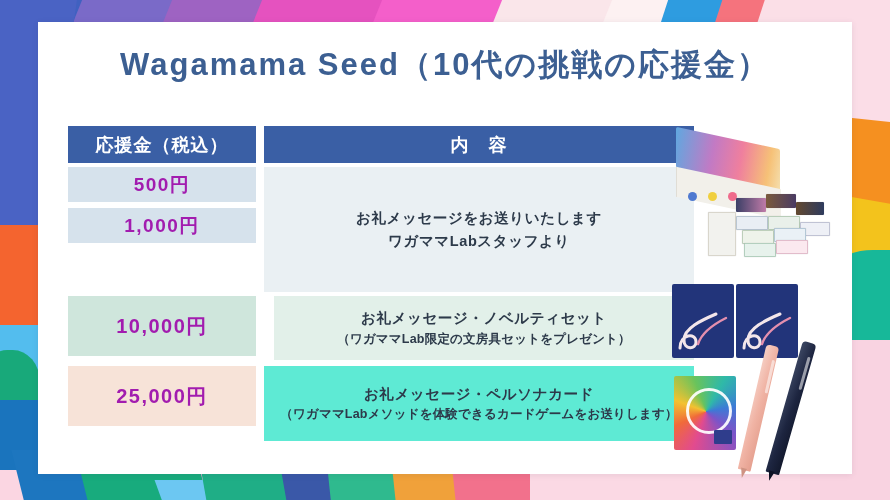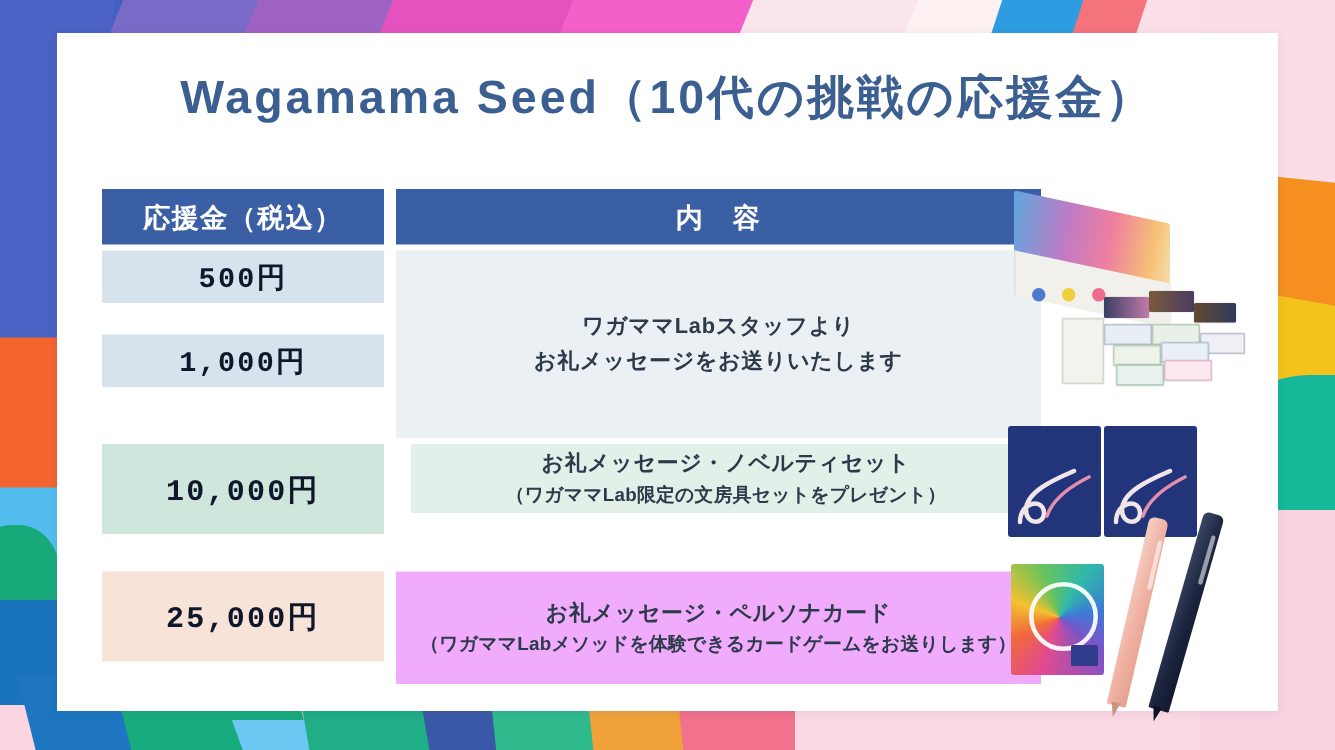--- a/index.html
+++ b/index.html
@@ -127,47 +127,46 @@
   }
 
   .amt-cell {
     height: 35px;
     display: flex;
     align-items: center;
     justify-content: center;
     font-size: 19px;
     font-weight: bold;
     letter-spacing: 1.5px;
-    color: #0f172a;
+    color: #a21caf;
     background: #d6e2ec;
-    margin-bottom: 21px;
-    font-family: Liberation Mono, monospace;
+    margin-bottom: 6px;
   }
   .amt-cell.mint  { background: #cfe6dc; }
   .amt-cell.peach { background: #f7e3d8; }
   .amt-cell.tall  { height: 60px; font-size: 20px; }
 
   .desc-cell {
     display: flex;
     flex-direction: column;
     align-items: center;
     justify-content: center;
     text-align: center;
     color: #2d3a4a;
     background: #eaf0f3;
     line-height: 1.55;
   }
   .desc-cell.mint  { background: #e2f0e9; }
-  .desc-cell.peach { background: #f0abfc; }
+  .desc-cell.peach { background: #5eead4; }
 
   .d-line1 { font-size: 14.5px; font-weight: bold; letter-spacing: 0.6px; }
   .d-line2 { font-size: 12.5px; font-weight: bold; letter-spacing: 0.2px; }
 
   .block-a { height: 125px; }
-  .block-b { height: 46px; margin-left: 10px; }
+  .block-b { height: 64px; margin-left: 10px; }
   .block-c { height: 75px; }
 
   
   .photos { position: absolute; right: 12px; top: 104px; width: 184px; }
 
   .photo { position: relative; }
 
   
   .ph-box { height: 152px; }
   .boxlid {
@@ -313,22 +312,22 @@
         </div>
       </div>
 
       <div class="trow">
         <div class="col-amt">
           <div class="amt-cell">500円</div>
           <div class="amt-cell">1,000円</div>
         </div>
         <div class="col-desc">
           <div class="desc-cell block-a">
+            <div class="d-line1">お礼メッセージをお送りいたします</div>
             <div class="d-line1">ワガママLabスタッフより</div>
-            <div class="d-line1">お礼メッセージをお送りいたします</div>
           </div>
         </div>
       </div>
 
       <div class="trow">
         <div class="col-amt">
           <div class="amt-cell mint tall">10,000円</div>
         </div>
         <div class="col-desc">
           <div class="desc-cell mint block-b">

